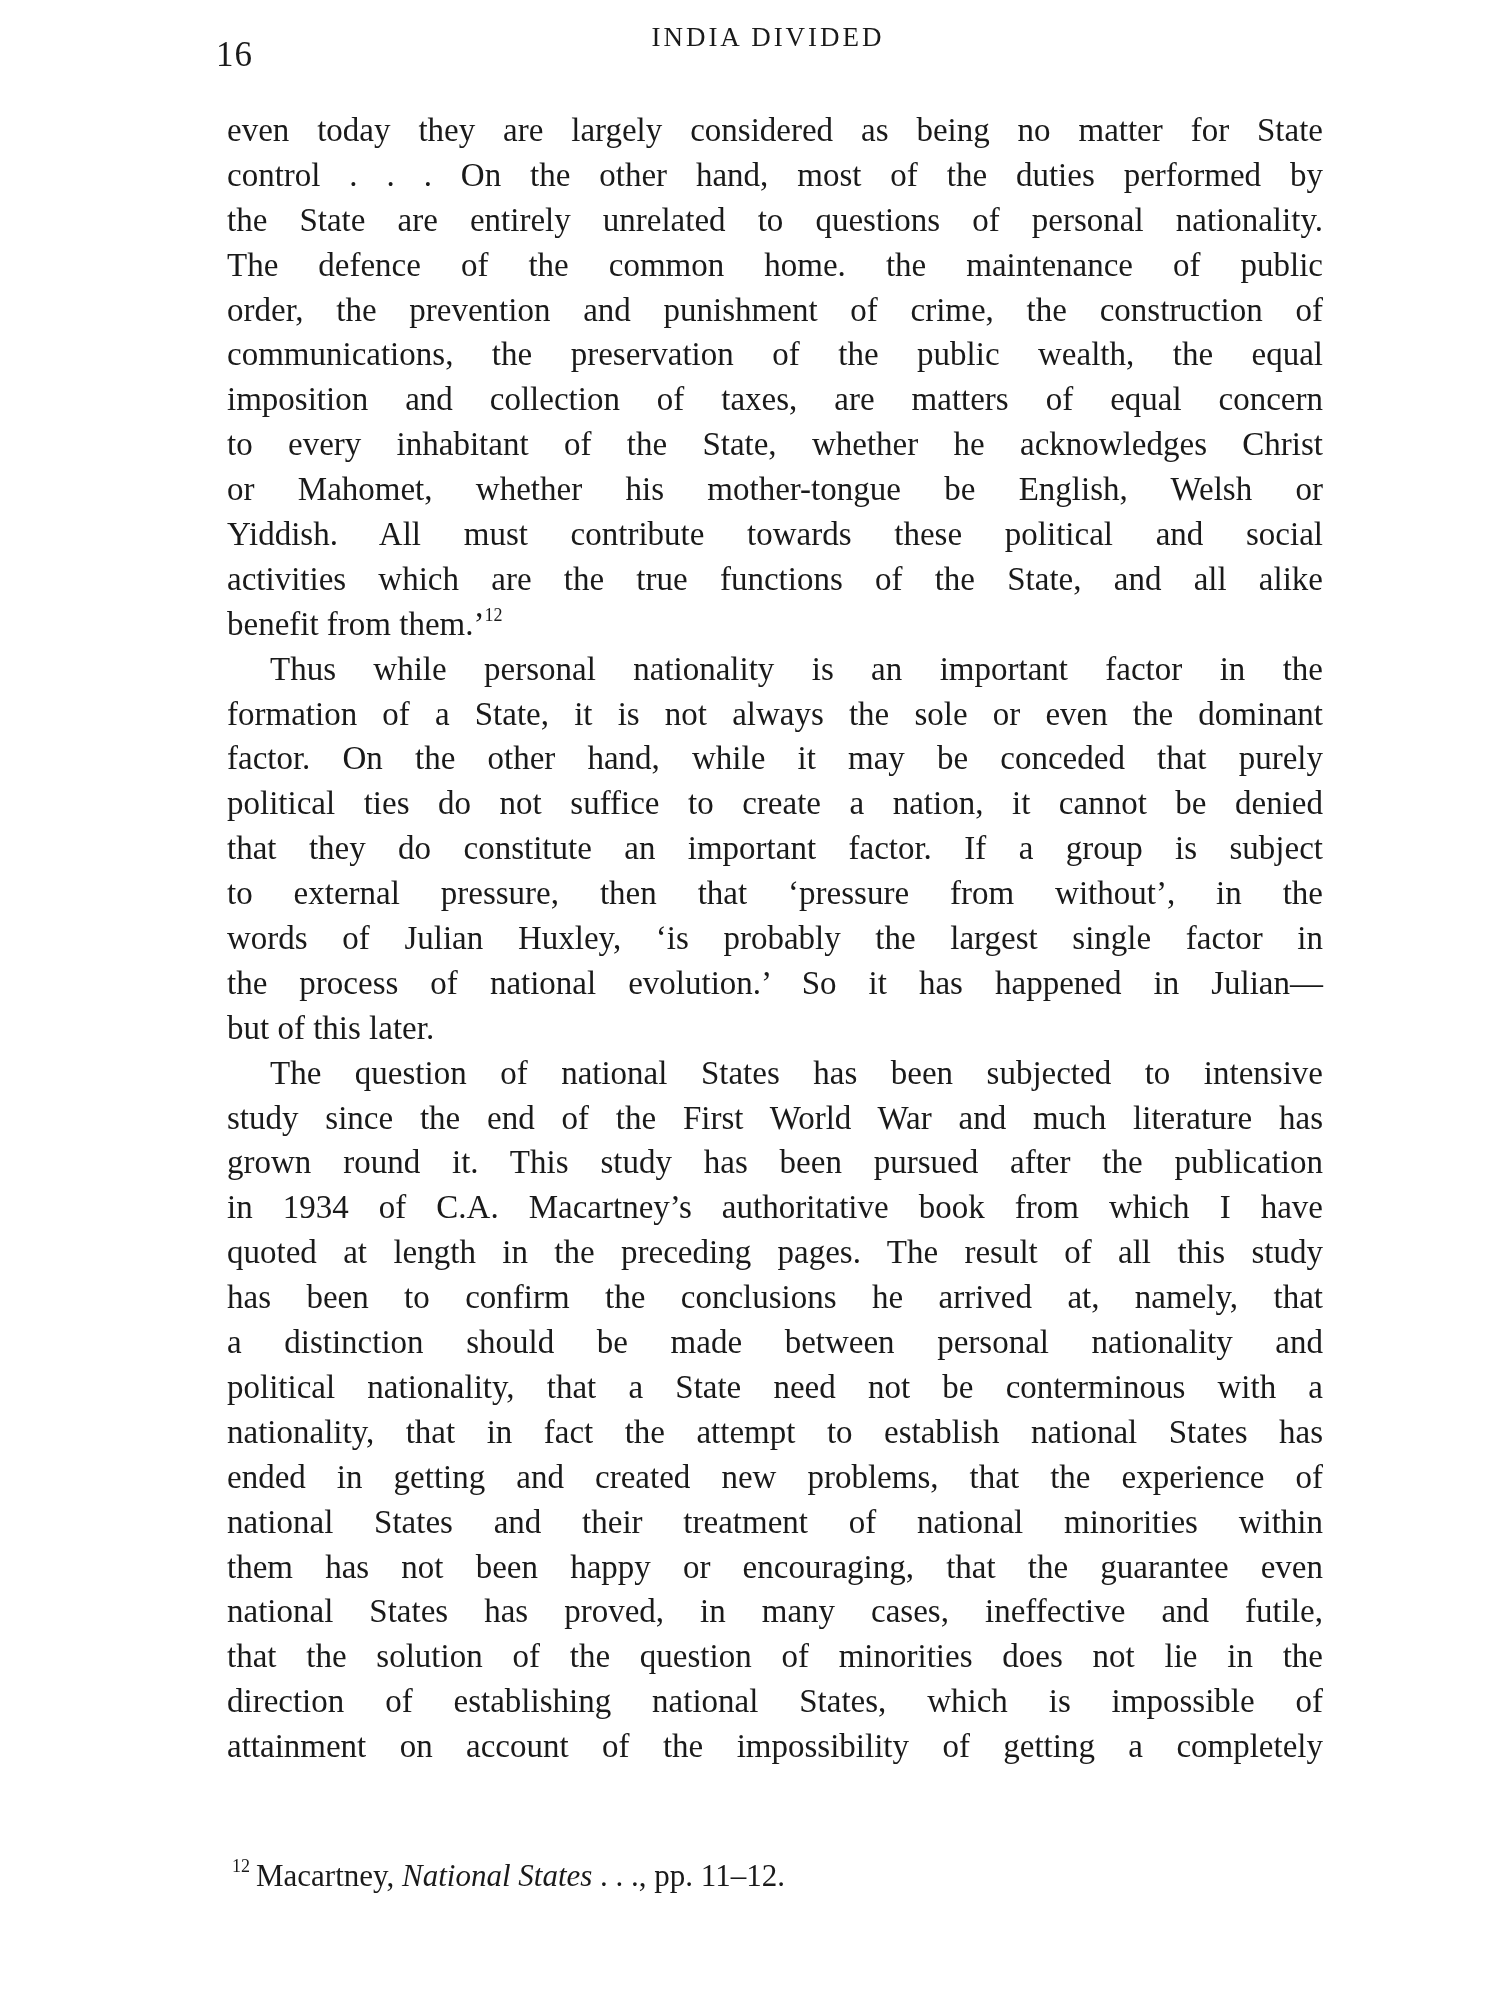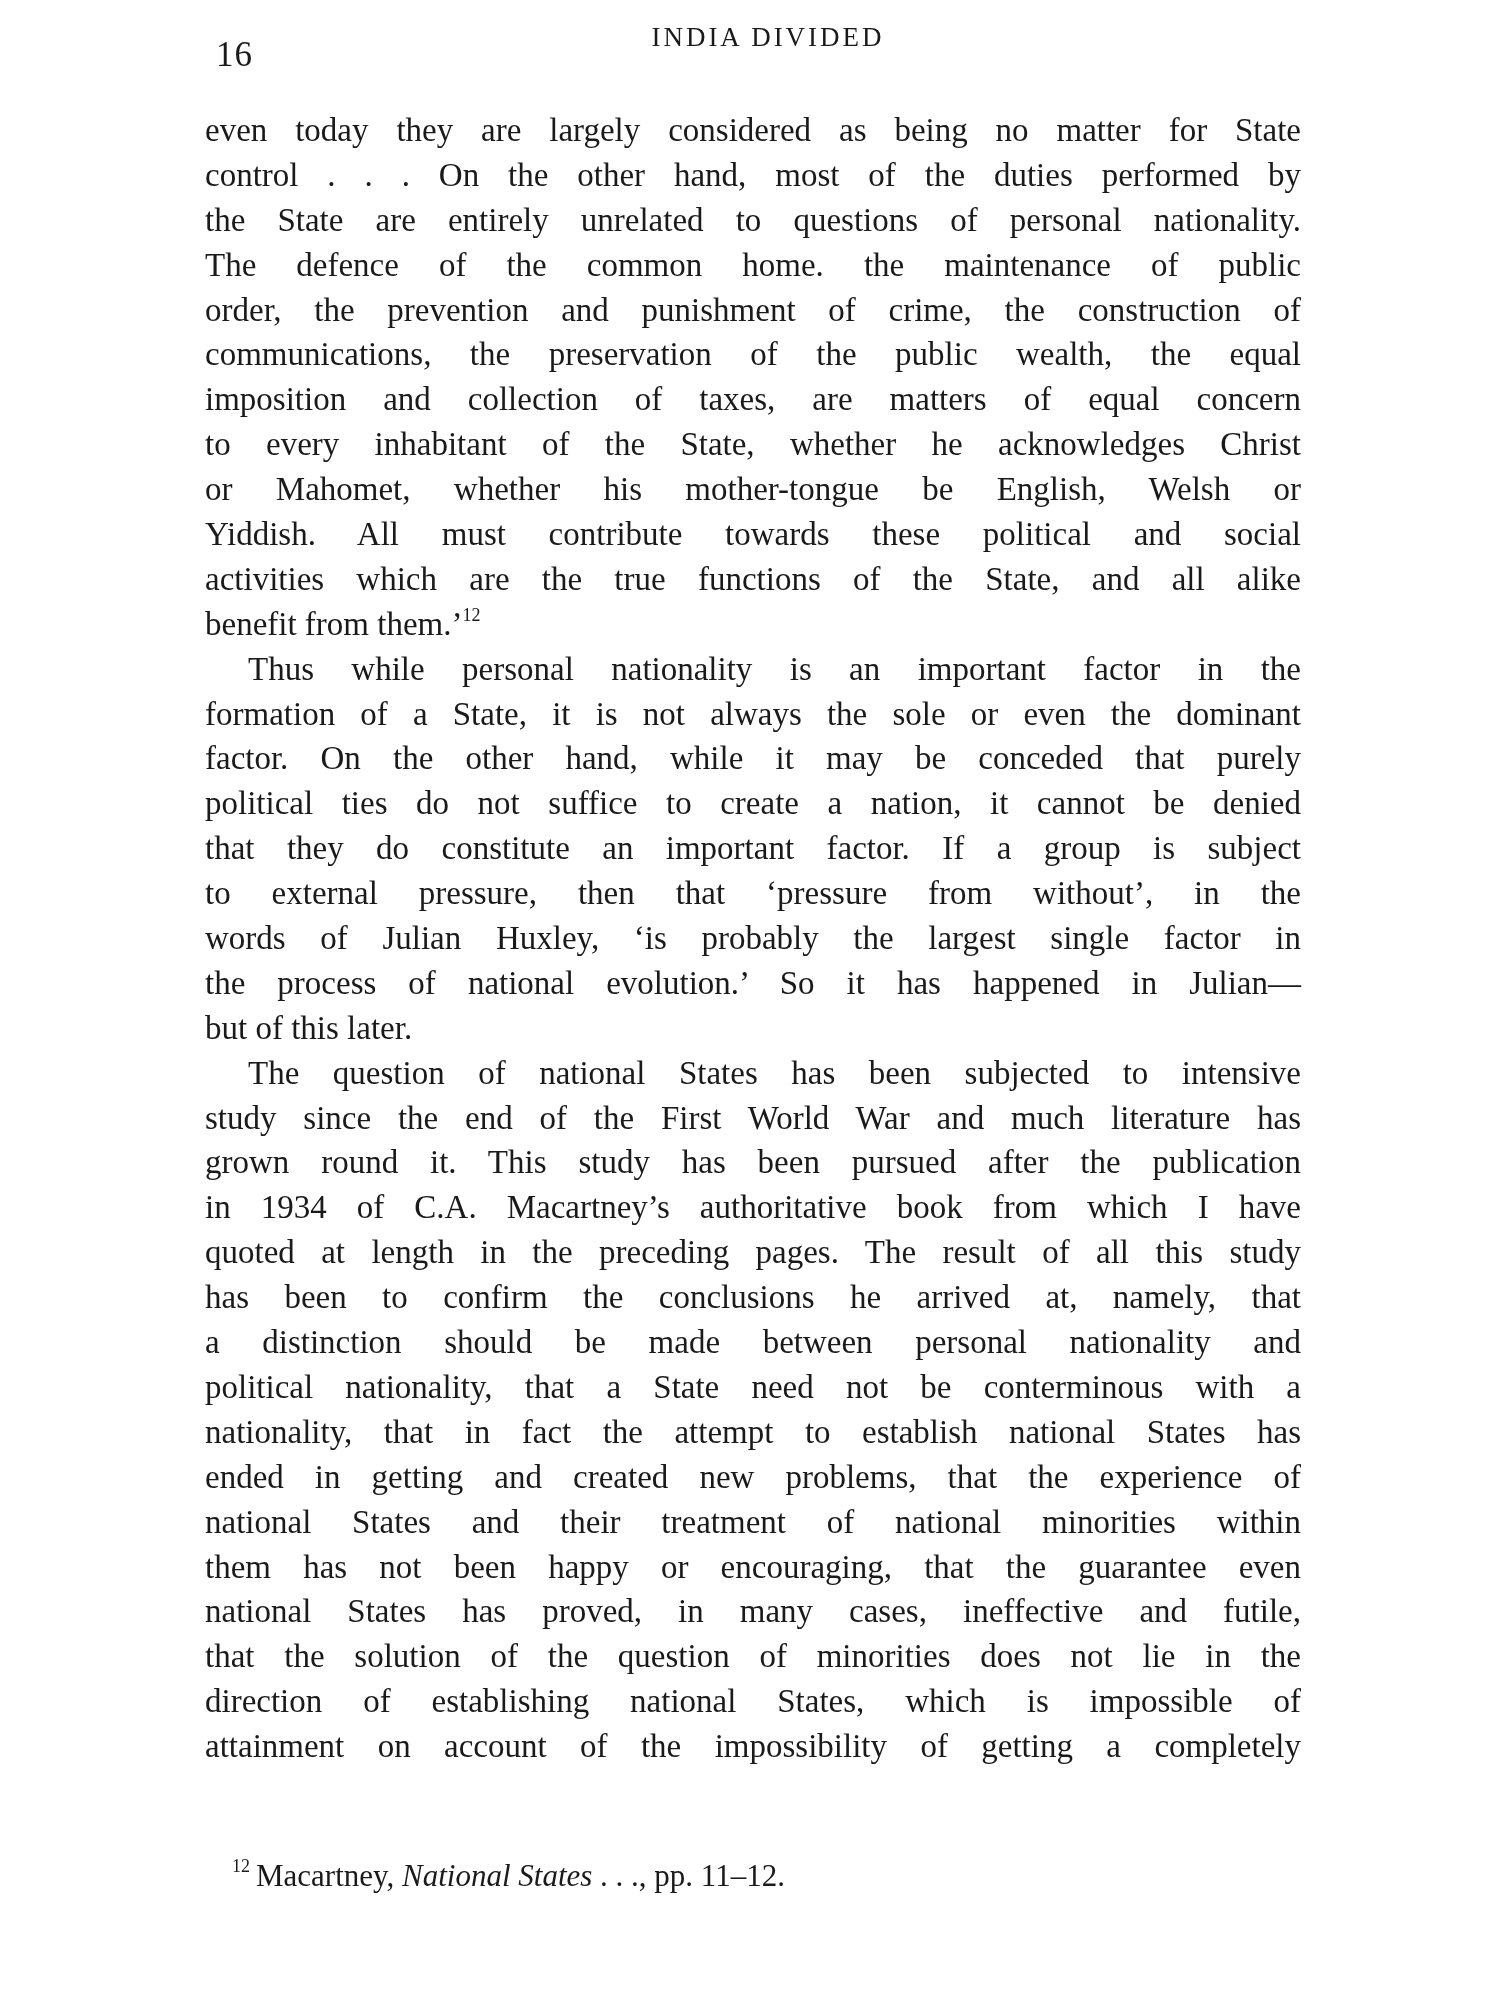--- a/index.html
+++ b/index.html
@@ -29,21 +29,21 @@
       width: 1500px;
       top: 22px;
       text-align: center;
       font-size: 27px;
       letter-spacing: 3px;
       padding-left: 36px;
       box-sizing: border-box;
     }
     .body-text {
       position: absolute;
-      left: 205px;
+      left: 227px;
       top: 108px;
       width: 1096px;
       font-size: 33px;
       line-height: 44.9px;
     }
     .line {
       display: block;
       text-align: justify;
       text-align-last: justify;
       white-space: nowrap;

